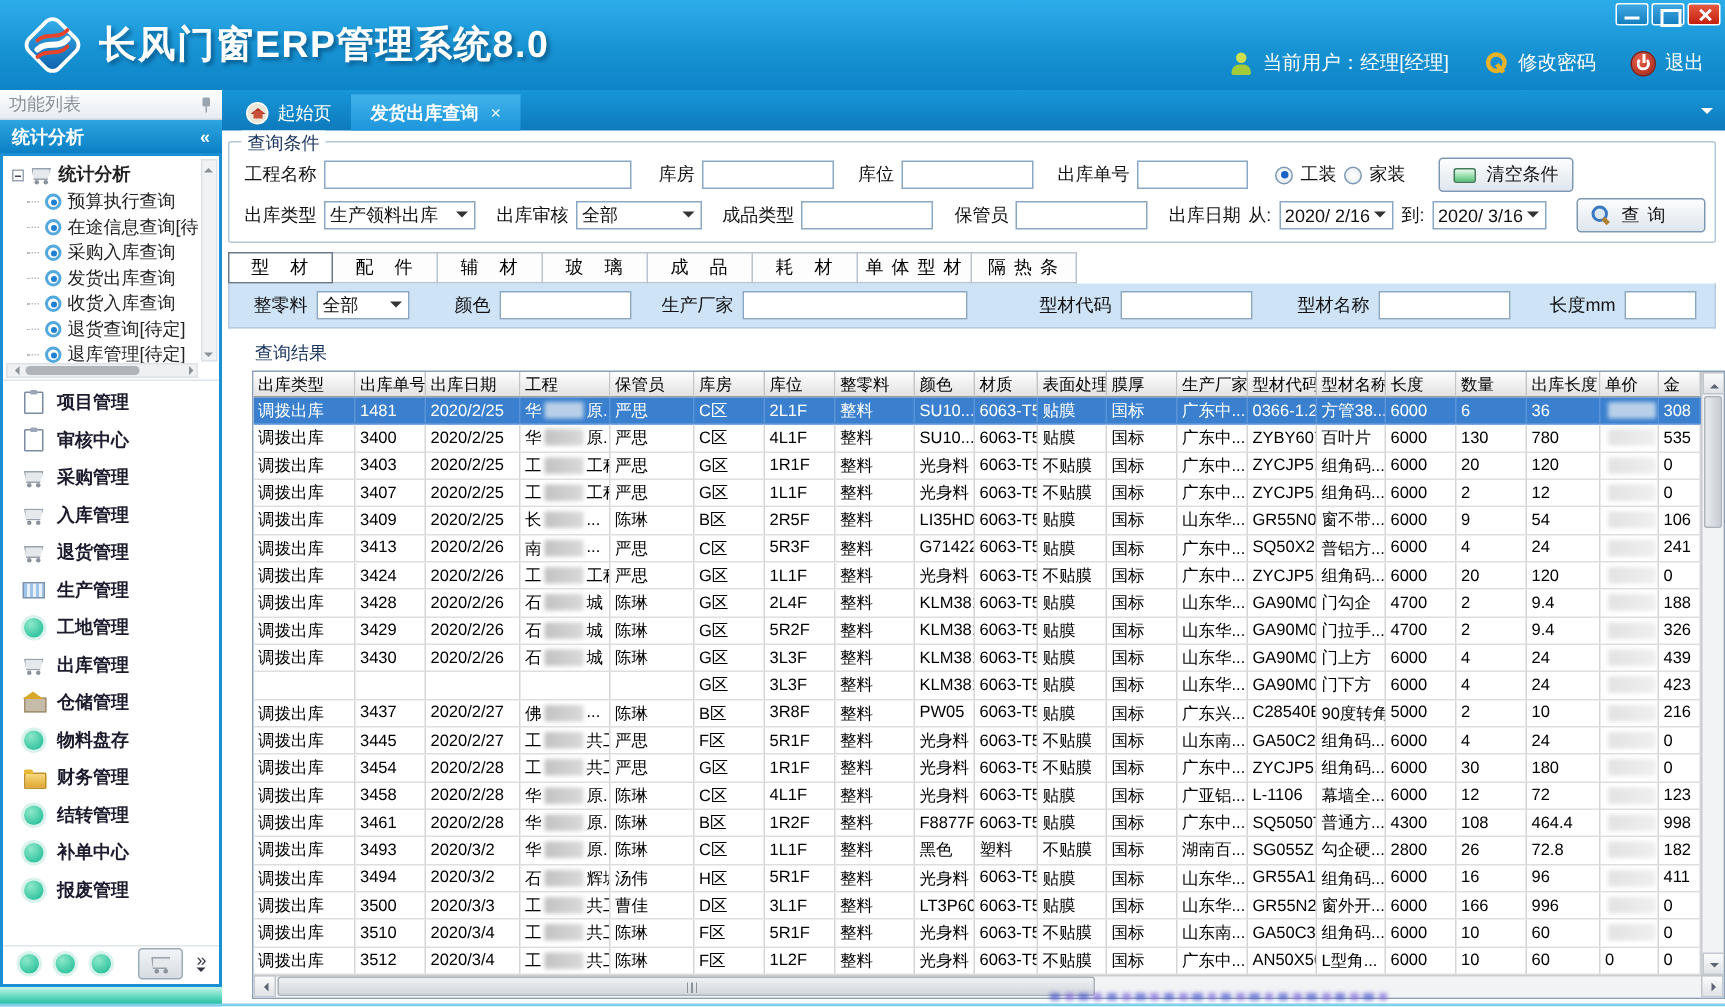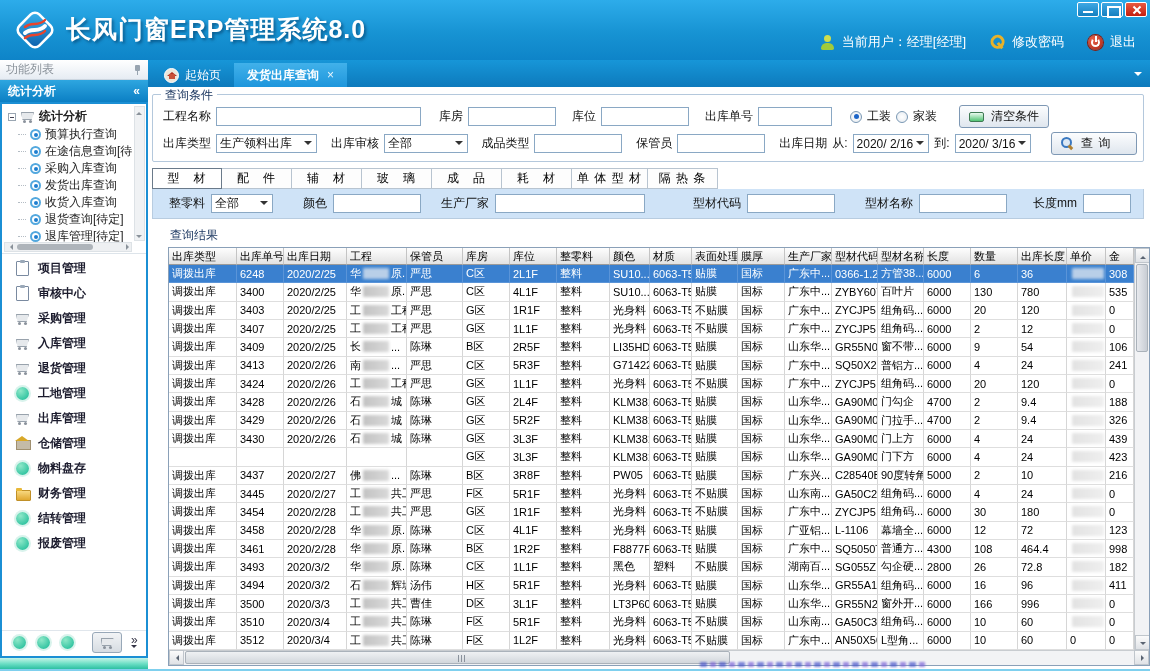--- a/index.html
+++ b/index.html
@@ -291,20 +291,24 @@
   </div>
         <div class="menu-item">
     <span class="mi-icon cart-icon"></span>
     <span class="mi-label">入库管理</span>
   </div>
         <div class="menu-item">
     <span class="mi-icon cart-icon"></span>
     <span class="mi-label">退货管理</span>
   </div>
         <div class="menu-item">
+    <span class="mi-icon chart-icon"></span>
+    <span class="mi-label">生产管理</span>
+  </div>
+        <div class="menu-item">
     <span class="mi-icon circle-icon"></span>
     <span class="mi-label">工地管理</span>
   </div>
         <div class="menu-item">
     <span class="mi-icon cart-icon"></span>
     <span class="mi-label">出库管理</span>
   </div>
         <div class="menu-item">
     <span class="mi-icon warehouse-icon"></span>
     <span class="mi-label">仓储管理</span>
@@ -313,20 +317,24 @@
     <span class="mi-icon circle-icon"></span>
     <span class="mi-label">物料盘存</span>
   </div>
         <div class="menu-item">
     <span class="mi-icon folder-icon"></span>
     <span class="mi-label">财务管理</span>
   </div>
         <div class="menu-item">
     <span class="mi-icon circle-icon"></span>
     <span class="mi-label">结转管理</span>
+  </div>
+        <div class="menu-item">
+    <span class="mi-icon circle-icon"></span>
+    <span class="mi-label">补单中心</span>
   </div>
         <div class="menu-item">
     <span class="mi-icon circle-icon"></span>
     <span class="mi-label">报废管理</span>
   </div>
       </div>
     <div class="menu-bottom">
       <span class="mi-icon circle-icon"></span>
       <span class="mi-icon circle-icon"></span>
       <span class="mi-icon circle-icon"></span>
@@ -475,21 +483,21 @@
             <div class="th" style="width: 46px;">型材名称</div>
             <div class="th" style="width: 47px;">长度</div>
             <div class="th" style="width: 47px;">数量</div>
             <div class="th" style="width: 49px;">出库长度</div>
             <div class="th" style="width: 39px;">单价</div>
             <div class="th" style="width: 28px;">金</div>
           </div>
         <div class="grid-body" id="grid-body">
             <div class="tr sel">
               <div class="td" style="width: 68px;">调拨出库</div>
-              <div class="td" style="width: 47px;">6248</div>
+              <div class="td" style="width: 47px;">1481</div>
               <div class="td" style="width: 63px;">2020/2/25</div>
               <div class="td" style="width: 60px;">华<span class="redact"></span>原...</div>
               <div class="td" style="width: 56px;">严思</div>
               <div class="td" style="width: 47px;">C区</div>
               <div class="td" style="width: 47px;">2L1F</div>
               <div class="td" style="width: 53px;">整料</div>
               <div class="td" style="width: 40px;">SU10...</div>
               <div class="td" style="width: 42px;">6063-T5</div>
               <div class="td" style="width: 46px;">贴膜</div>
               <div class="td" style="width: 47px;">国标</div>

